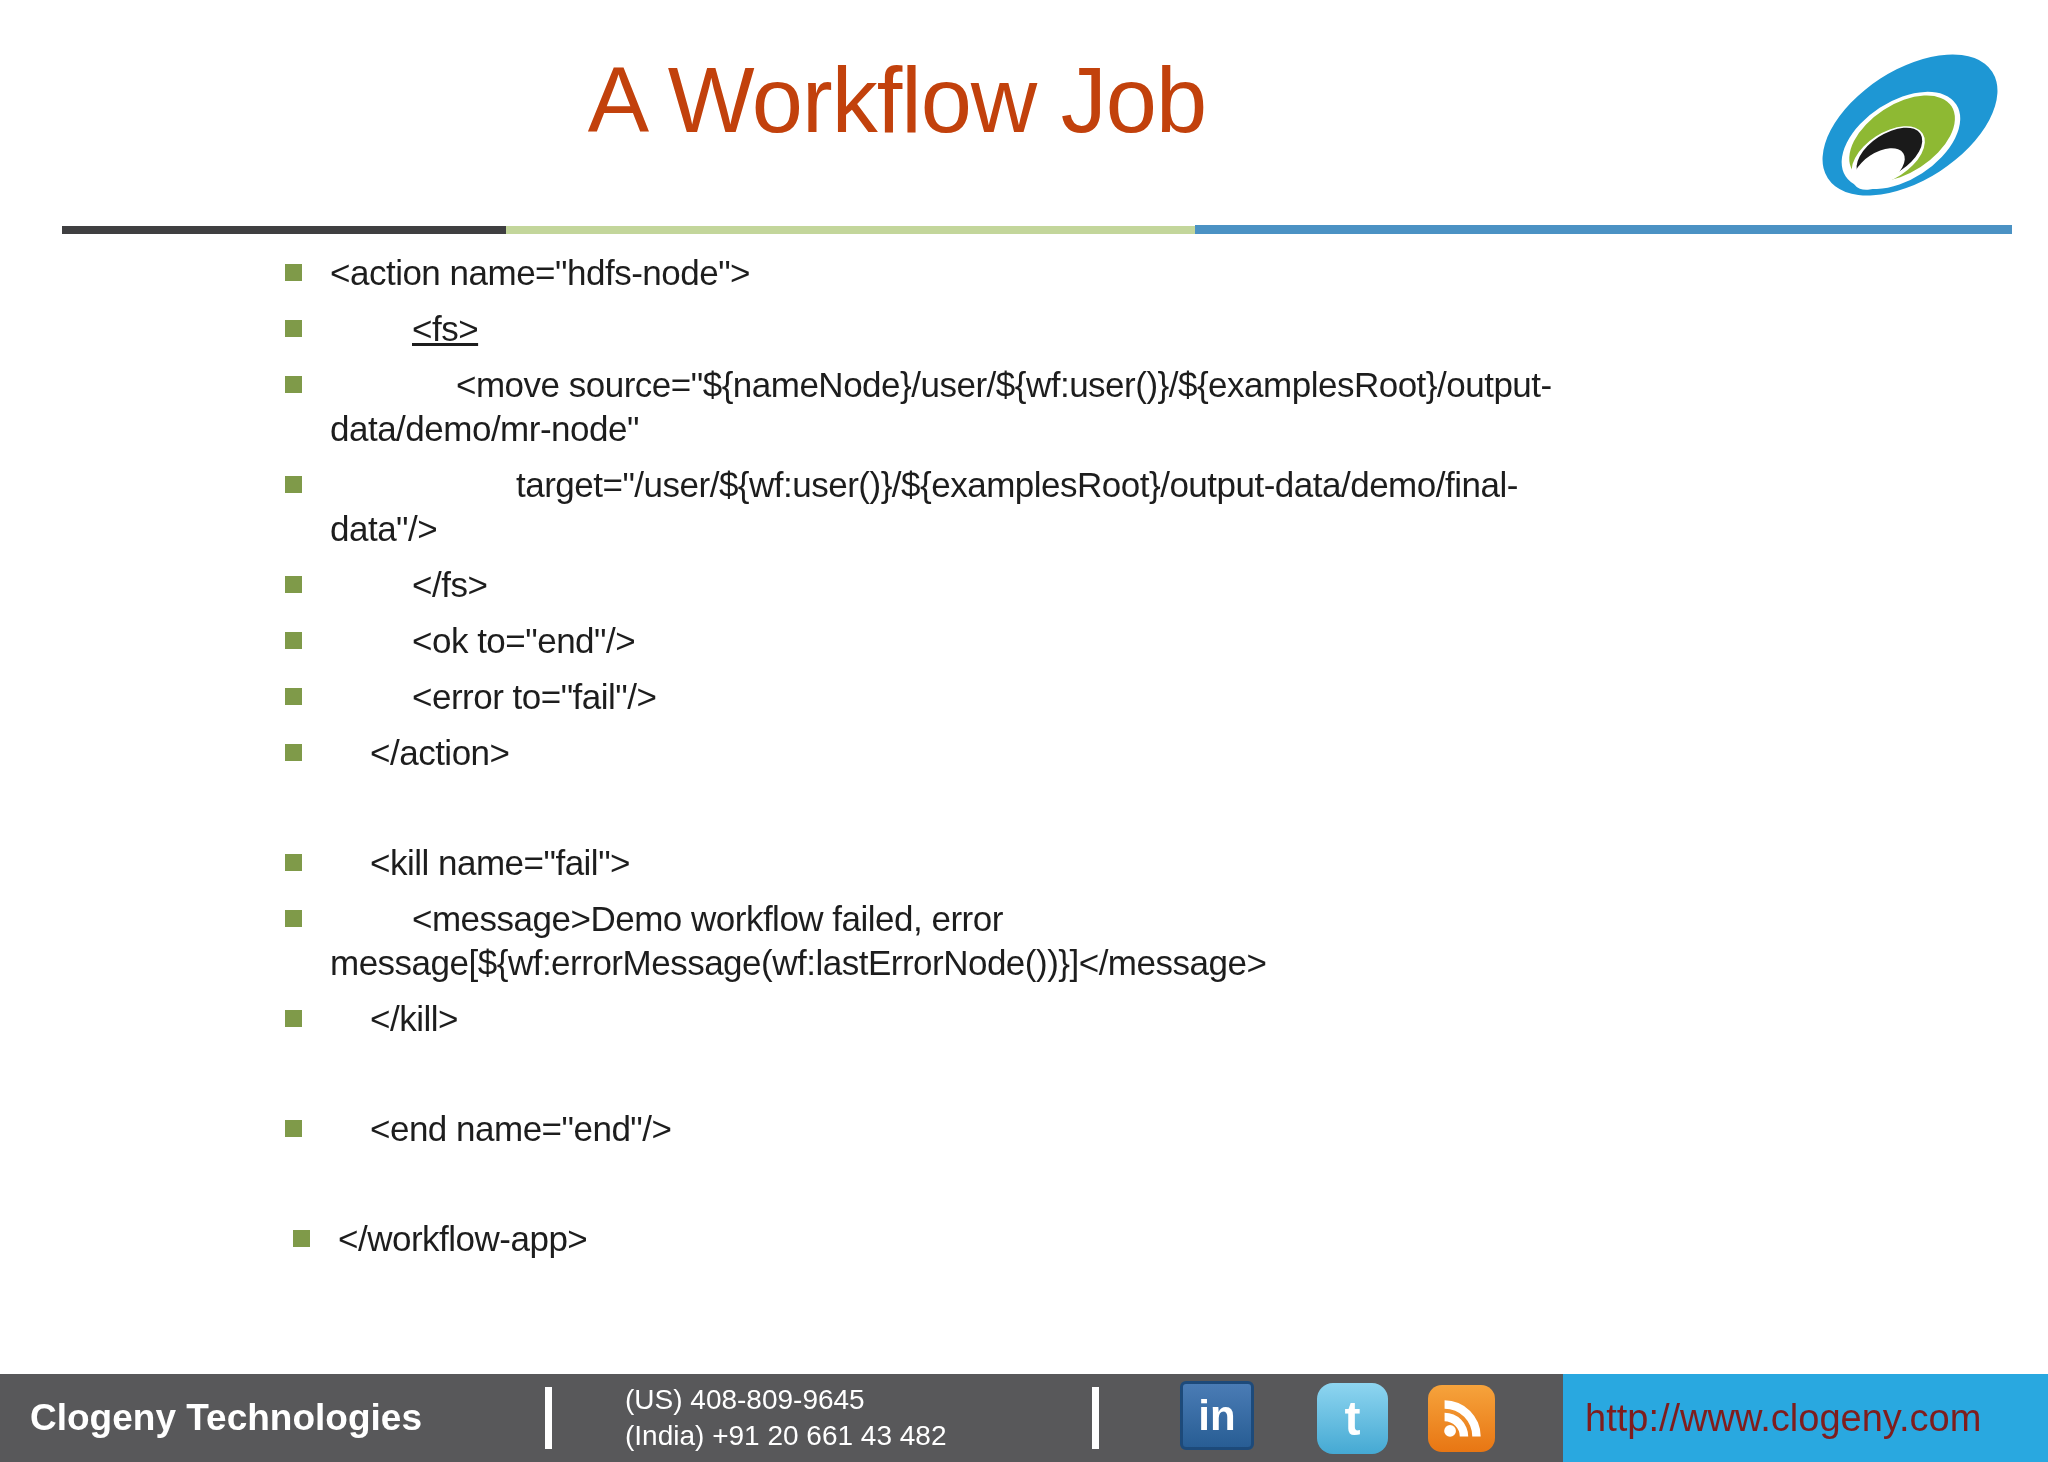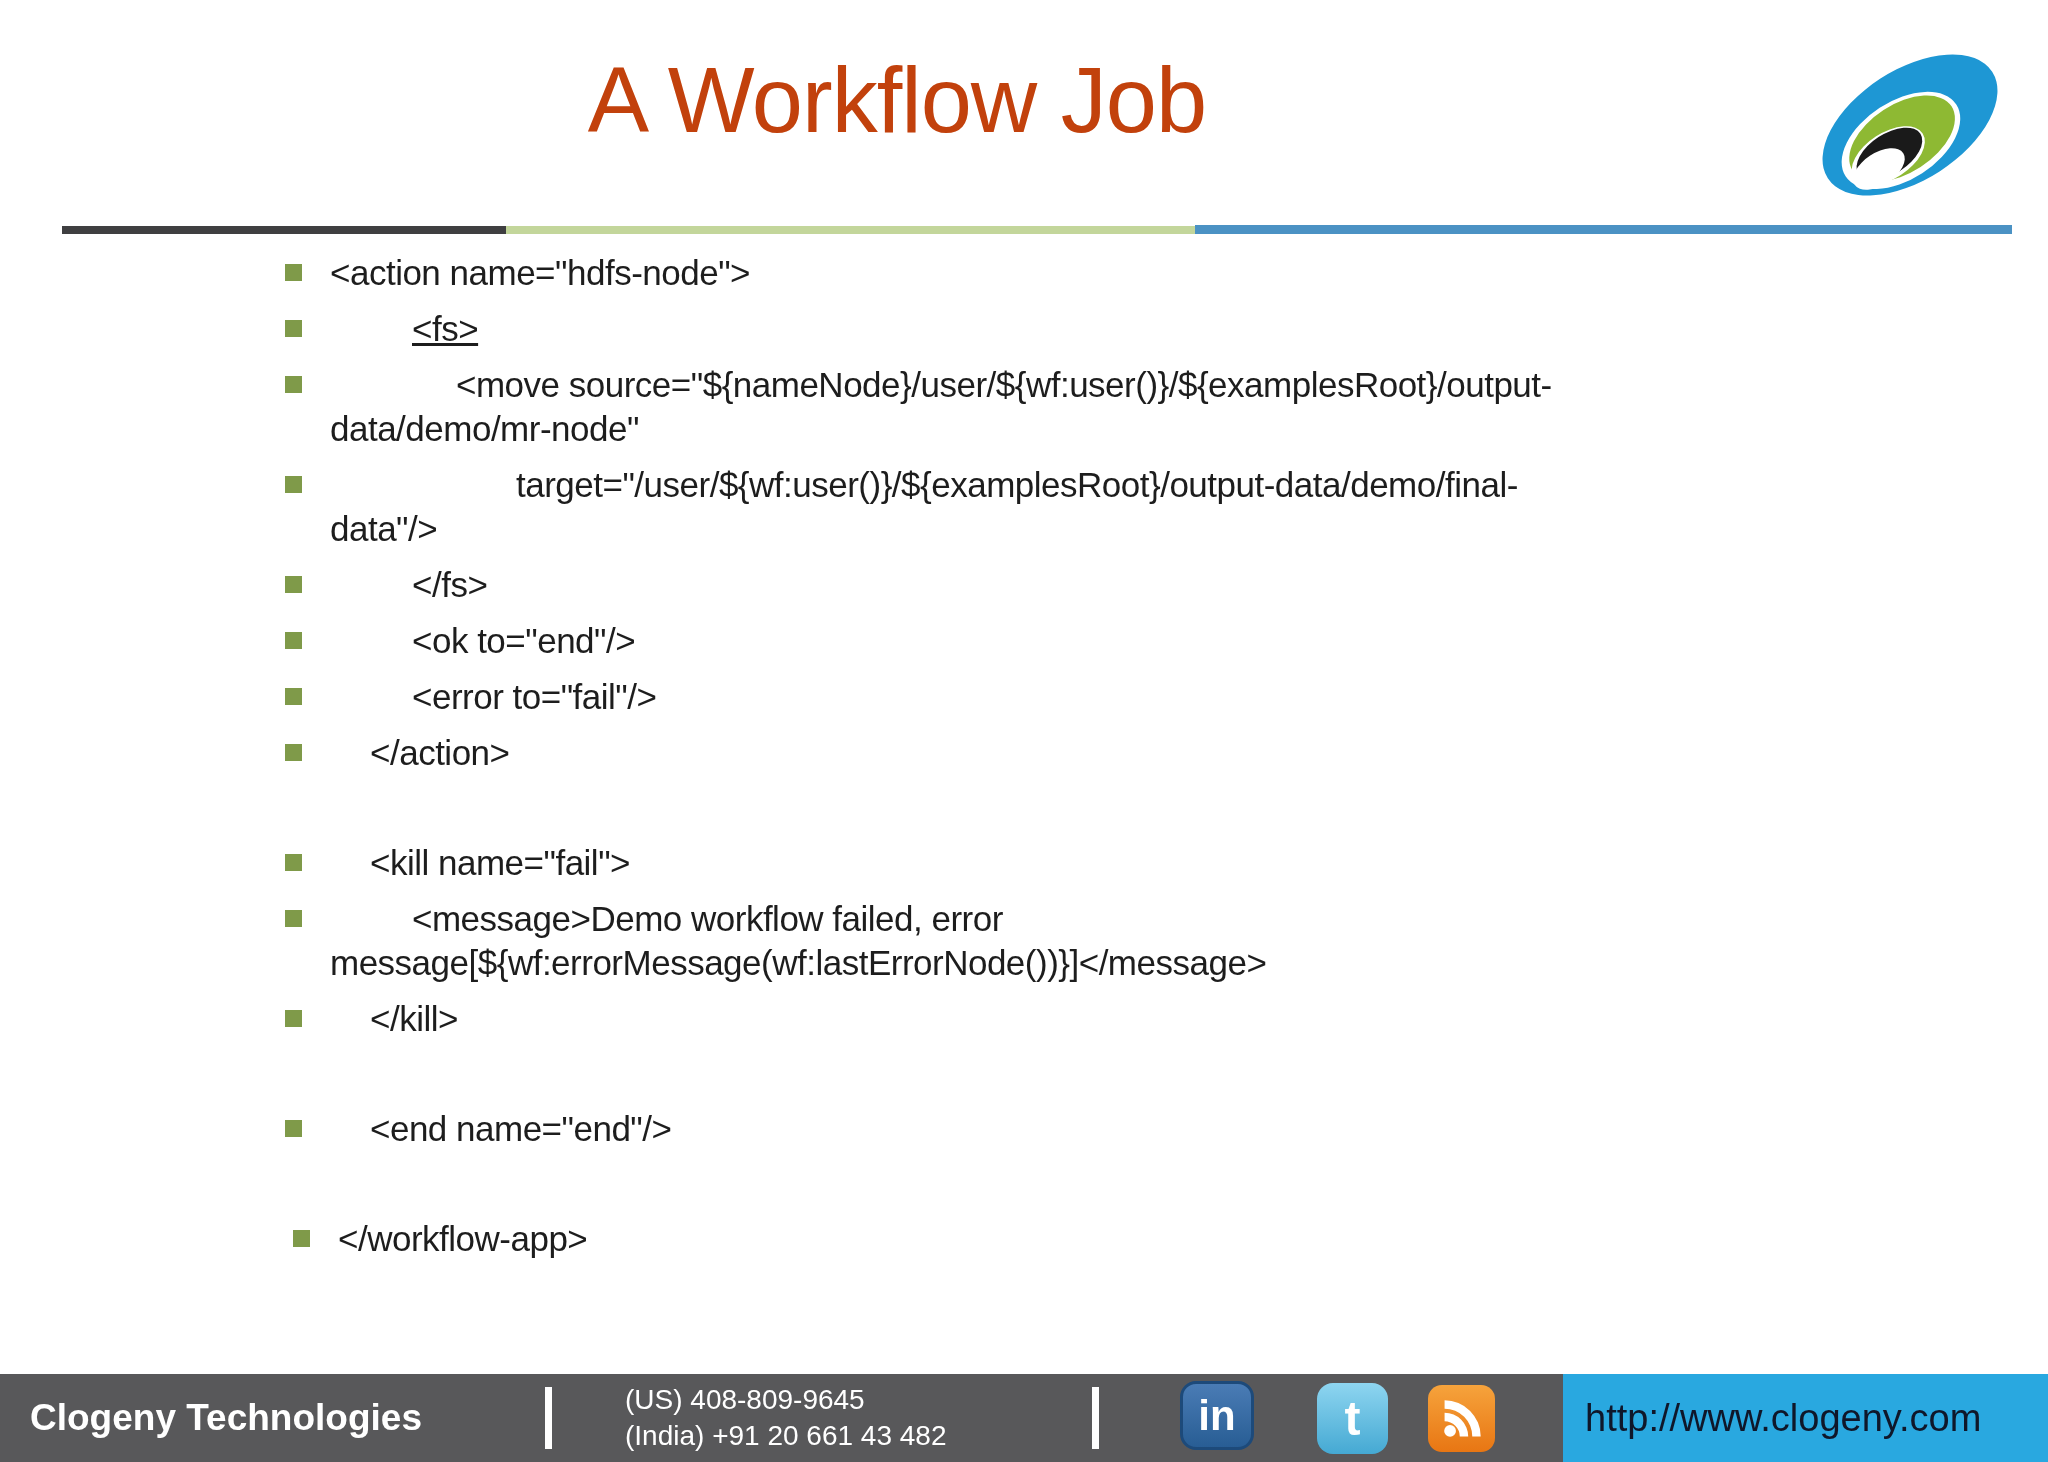--- a/index.html
+++ b/index.html
@@ -86,38 +86,38 @@
   }
   .footer-icons{position:absolute;left:1180px;top:7px;height:74px;}
   .icon{
     position:absolute;top:0;
     display:flex;align-items:center;justify-content:center;
     color:#ffffff;font-weight:700;
   }
   .icon-linkedin{
     left:0;width:74px;height:69px;
     background:linear-gradient(#4a7cb5,#285d94);
-    border:3px solid #1d4a7a;border-radius:16px;
+    border:3px solid #1d4a7a;border-radius:6px;
     font-size:42px;box-sizing:border-box;
   }
   .icon-twitter{
     left:137px;top:2px;width:71px;height:71px;
     background:linear-gradient(#8ed5f0,#45a9d3);
     border-radius:16px;
     font-size:48px;
   }
   .icon-rss{
     left:248px;top:4px;width:67px;height:67px;
     background:linear-gradient(#f6a33c,#e87613);
     border-radius:14px;
   }
   .footer-url{
     position:absolute;left:1563px;right:0;top:0;bottom:0;
     background:#29a8e0;
-    color:#0f172a;
+    color:#7f1d1d;
     font-size:38px;
     line-height:88px;
     padding-left:22px;
   }
 </style>
 </head>
 <body>
 
 <div class="slide">
 

